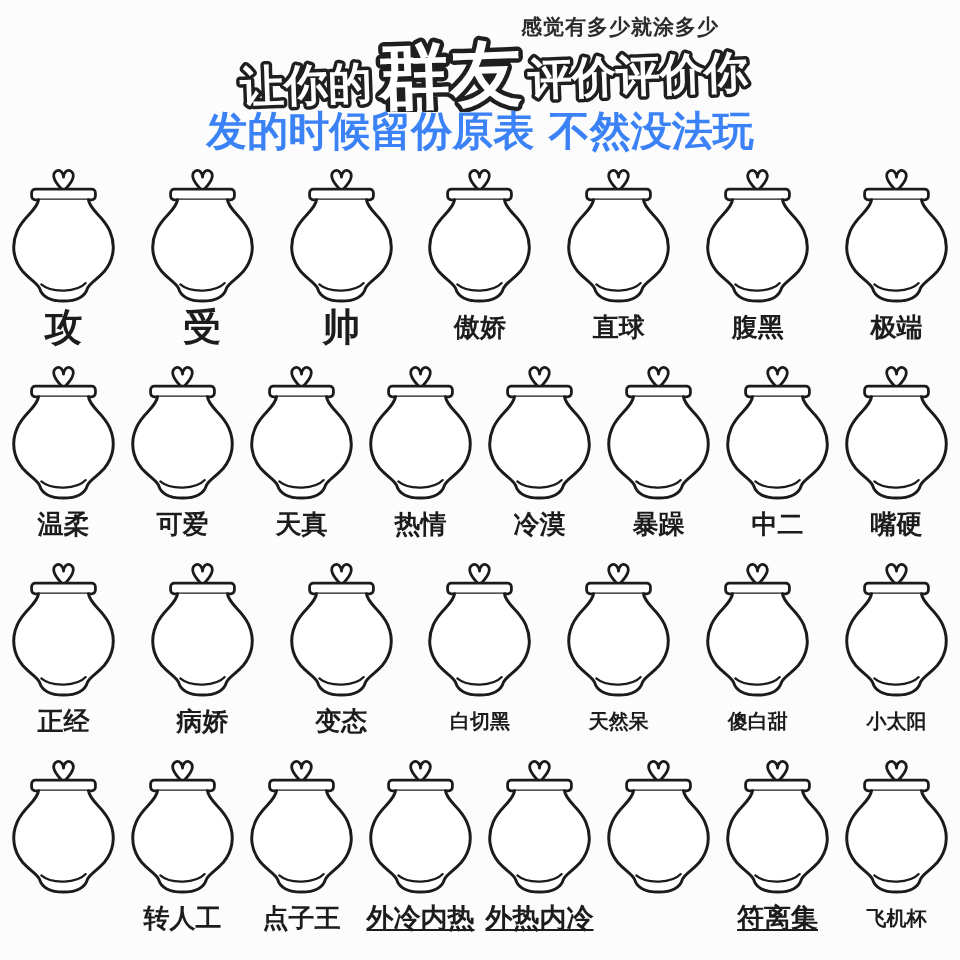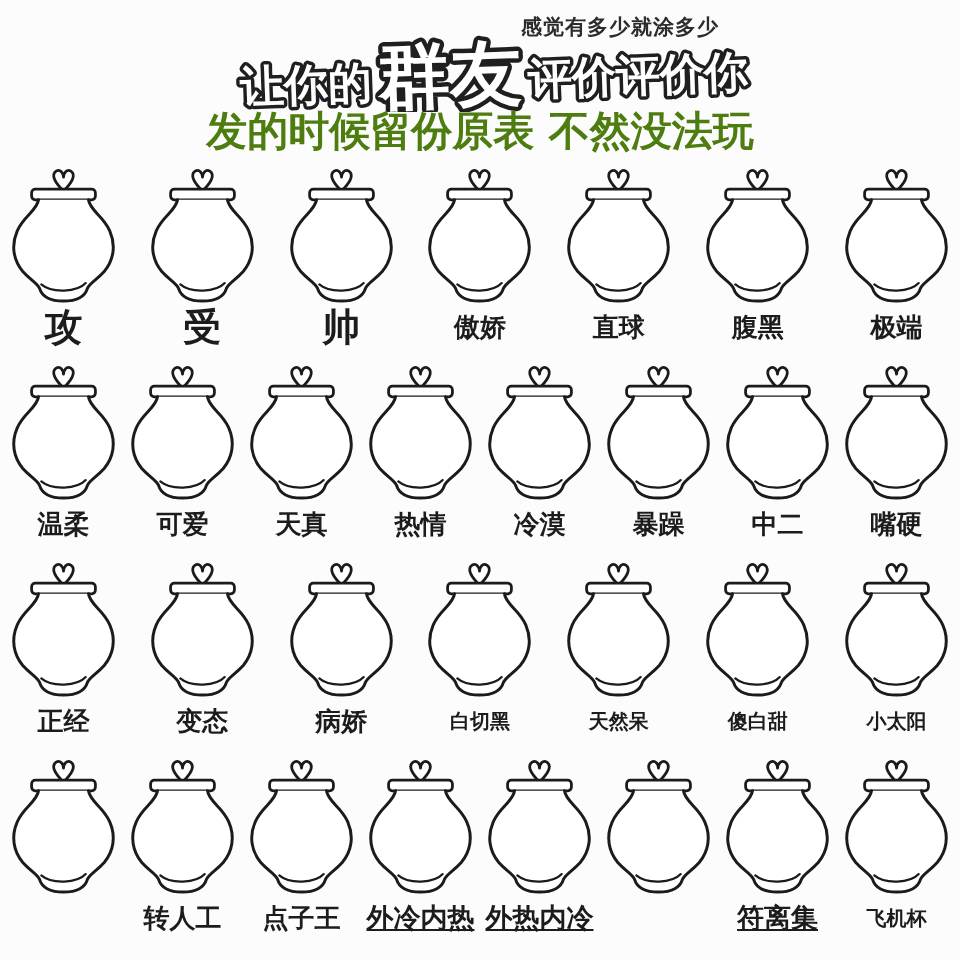--- a/index.html
+++ b/index.html
@@ -47,21 +47,21 @@
   .t-side { font-size: 44px; stroke-width: 7px; }
   .t-big  { font-size: 72px; stroke-width: 9px; }
   .subtitle {
     position: absolute;
     top: 104px;
     left: 0;
     width: 100%;
     text-align: center;
     font-size: 41px;
     font-weight: 900;
-    color: #4d7c0f;
+    color: #3b82f6;
     white-space: nowrap;
   }
   
   .grid { padding: 6px 4px 0 4px; }
   .jar-row {
     display: flex;
     justify-content: space-between;
     margin-bottom: 12px;
   }
   .cell {
@@ -225,27 +225,27 @@
       <div class="cell">
         <svg class="jar" viewBox="0 0 120 152">
             <use href="#jar-shape"></use>
           </svg>
         <div class="label lbl-lg">正经</div>
       </div>
       <div class="cell">
         <svg class="jar" viewBox="0 0 120 152">
             <use href="#jar-shape"></use>
           </svg>
+        <div class="label lbl-lg">病娇</div>
+      </div>
+      <div class="cell">
+        <svg class="jar" viewBox="0 0 120 152">
+            <use href="#jar-shape"></use>
+          </svg>
         <div class="label lbl-lg">变态</div>
-      </div>
-      <div class="cell">
-        <svg class="jar" viewBox="0 0 120 152">
-            <use href="#jar-shape"></use>
-          </svg>
-        <div class="label lbl-lg">病娇</div>
       </div>
       <div class="cell">
         <svg class="jar" viewBox="0 0 120 152">
             <use href="#jar-shape"></use>
           </svg>
         <div class="label lbl-md">白切黑</div>
       </div>
       <div class="cell">
         <svg class="jar" viewBox="0 0 120 152">
             <use href="#jar-shape"></use>

